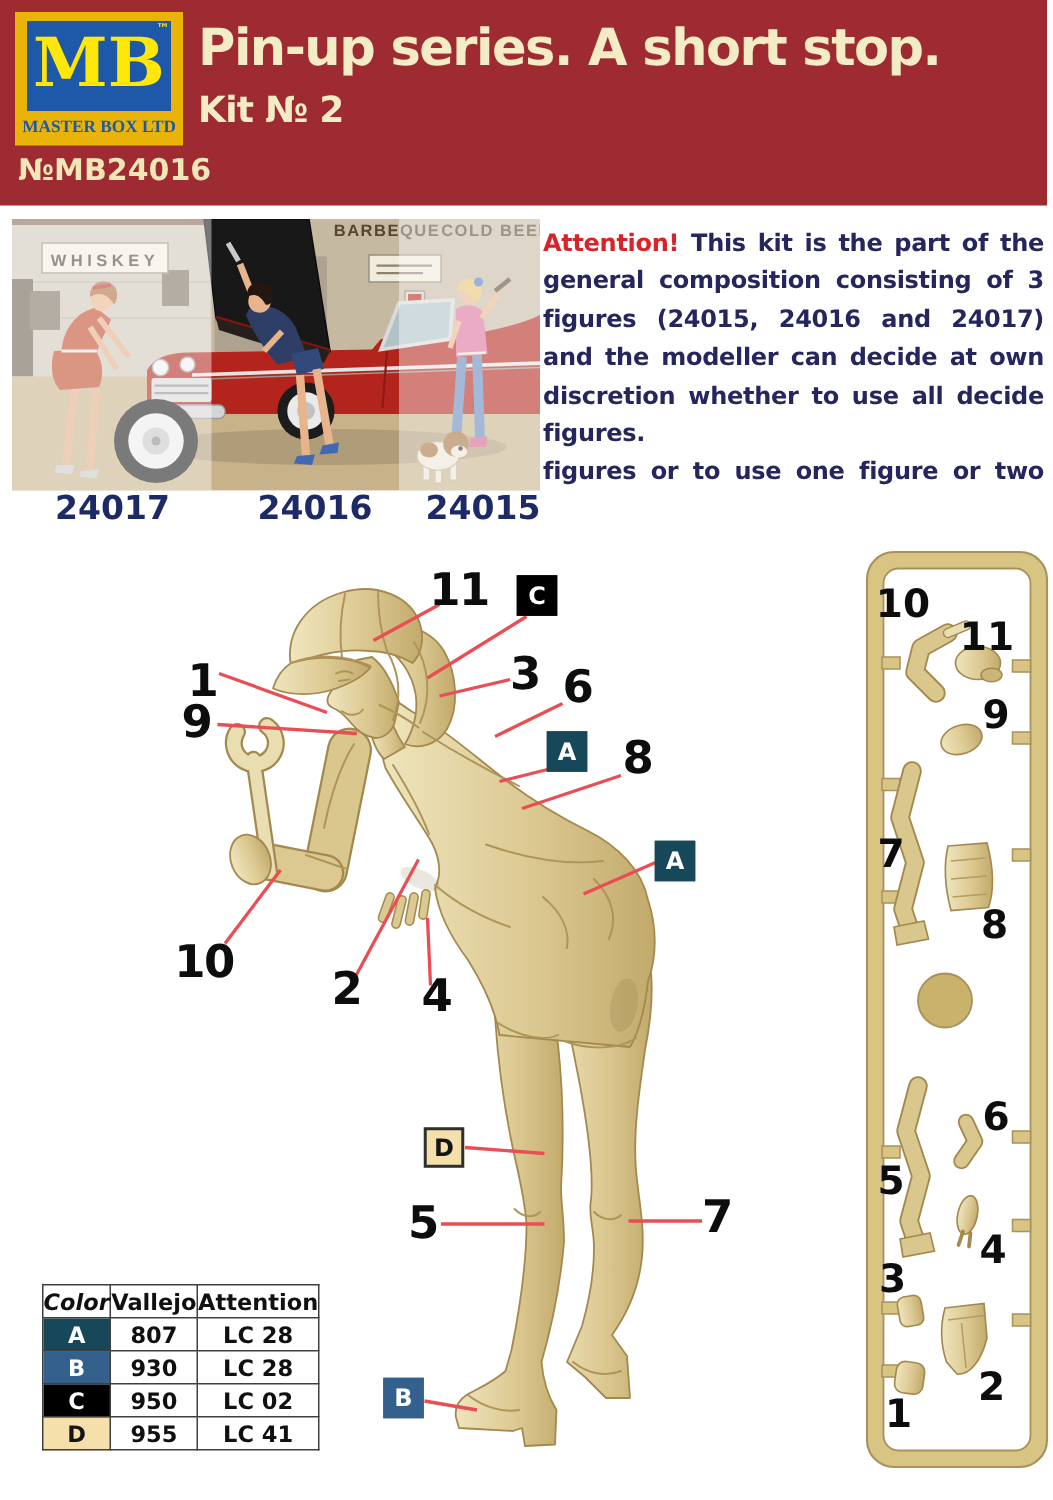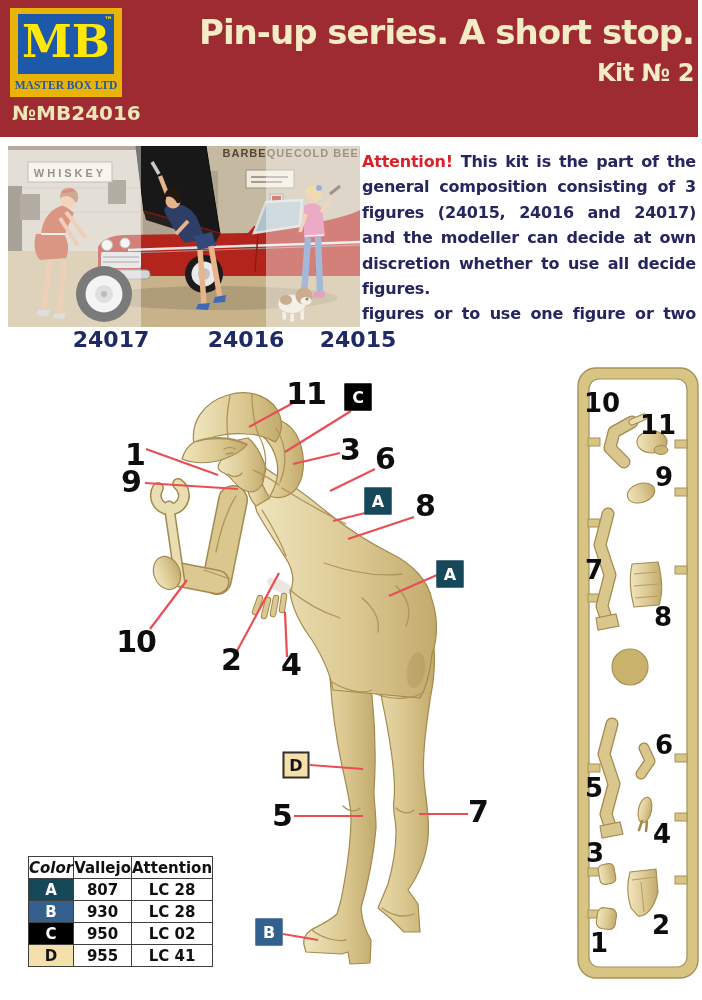--- a/index.html
+++ b/index.html
@@ -1,35 +1,35 @@
 <!DOCTYPE html>
 <html><head>
 <meta charset="utf-8">
 <style>
   html,body{margin:0;padding:0;background:#ffffff;}
   .page{position:relative;width:702px;height:1000px;background:#ffffff;overflow:hidden;
         font-family:"DejaVu Sans",sans-serif;}
   
   .band{position:absolute;left:0;top:0;width:698px;height:137px;background:#9E2B31;}
   .title{position:absolute;left:132px;top:0;width:562px;height:137px;color:#F3ECC5;
-         text-align:right;font-weight:700;}
+         text-align:left;font-weight:700;}
   .title-l1{margin-top:12px;font-size:34px;letter-spacing:-1px;white-space:nowrap;}
   .title-l2{margin-top:7px;font-size:24px;letter-spacing:-0.5px;}
   .logo-plate{position:absolute;left:10px;top:8px;width:112px;height:89px;background:#eab308;}
   .logo-box{position:absolute;left:8px;top:6px;width:96px;height:60px;background:#1D59A8;}
   .logo-mb{position:absolute;left:0;top:-3px;width:100%;text-align:center;
            font-family:"DejaVu Serif",serif;font-weight:700;font-size:45px;line-height:62px;color:#FFE70A;}
   .logo-tm{position:absolute;right:1px;top:1px;font-size:9px;font-weight:700;color:#FFE70A;}
   .logo-company{position:absolute;left:0;top:71px;width:100%;text-align:center;
                 font-family:"Liberation Serif",serif;font-weight:700;font-size:11.5px;color:#1D59A8;}
   .kit-no{position:absolute;left:12px;top:101px;font-weight:700;font-size:20px;color:#F0E6B8;}
   
   .photo{position:absolute;left:8px;top:146px;width:352px;height:181px;}
   .photo-label{position:absolute;top:327px;transform:translateX(-50%);
-               font-weight:700;font-size:22px;color:#1D2A66;z-index:5;margin-left:36px;}
+               font-weight:700;font-size:22px;color:#1D2A66;z-index:5;}
   
   .attention{position:absolute;left:362px;top:149px;width:334px;font-weight:700;font-size:16px;
              line-height:25.4px;color:#26265E;letter-spacing:-0.2px;}
   .att-line{white-space:nowrap;overflow:visible;}
   .att-line.just{text-align:justify;text-align-last:justify;}
   .att-lead{color:#D8232A;}
   
   .figure-svg{position:absolute;left:100px;top:360px;z-index:10;}
   .sprue-svg{position:absolute;left:566px;top:360px;z-index:10;}
   #overlay{position:absolute;left:0;top:0;z-index:25;pointer-events:none;}

